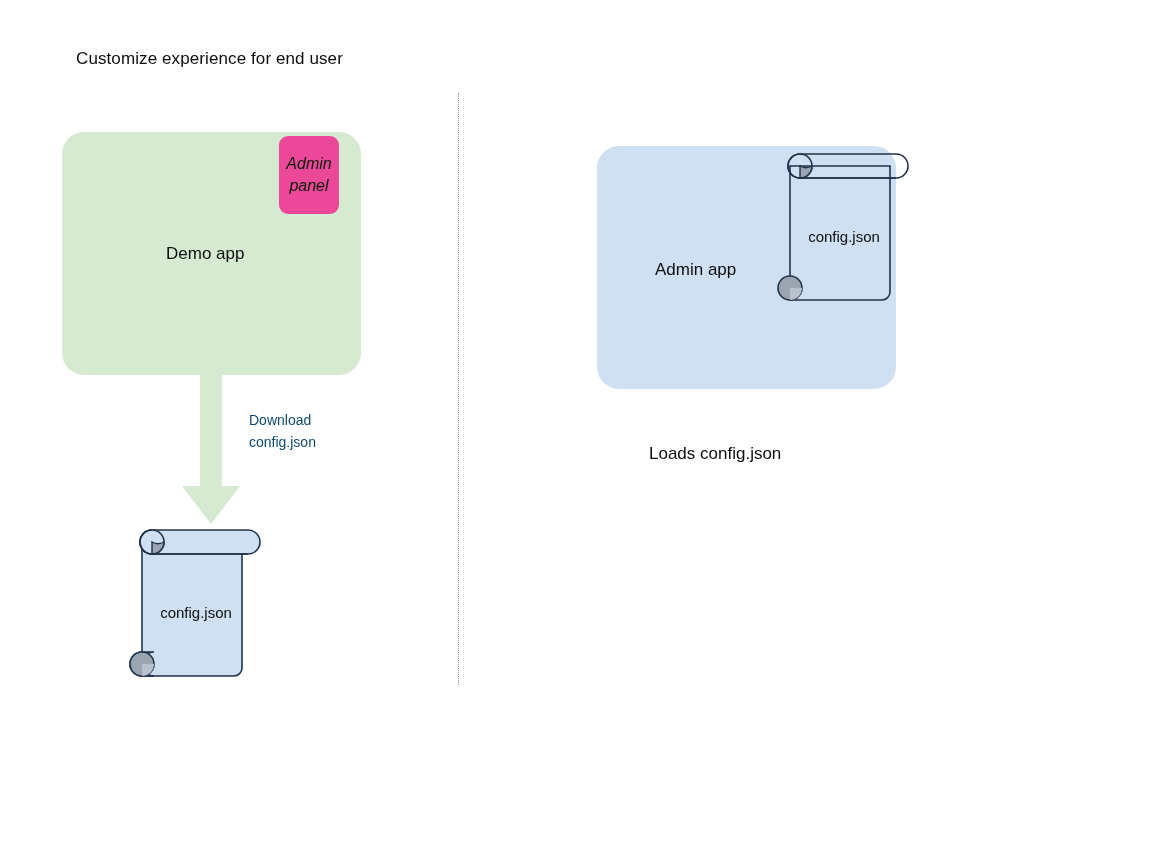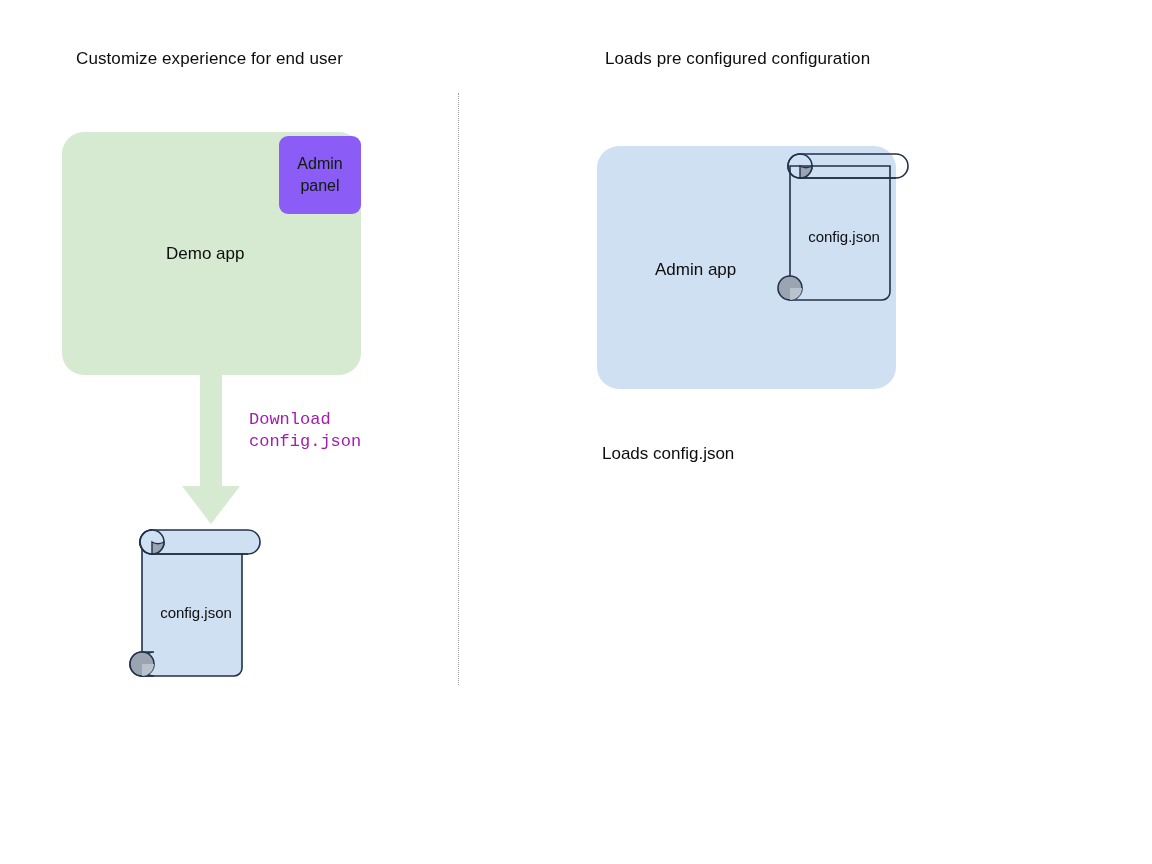--- a/index.html
+++ b/index.html
@@ -68,27 +68,28 @@
     color: #0d0d0d;
     white-space: nowrap;
   }
   #admin-app-label { left: 166px; top: 244px; }
   #demo-app-label  { left: 655px; top: 260px; }
 
   #admin-panel-box {
     position: absolute;
     left: 279px;
     top: 136px;
-    width: 82px;
+    width: 60px;
     height: 78px;
-    background: #8b5cf6;
+    background: #ec4899;
     border-radius: 9px;
     display: flex;
     align-items: center;
     justify-content: center;
+    font-style: italic;
   }
   #admin-panel-label {
     font-size: 16px;
     line-height: 22px;
     color: #0b1c09;
     text-align: center;
     white-space: pre-line;
   }
 
   
@@ -98,30 +99,29 @@
     top: 372px;
     width: 66px;
     height: 156px;
   }
   #download-arrow svg { display: block; }
 
   #download-label {
     position: absolute;
     left: 249px;
     top: 409px;
-    font-size: 17px;
+    font-size: 14px;
     line-height: 22px;
-    color: #a21caf;
+    color: #0c4a6e;
     white-space: pre-line;
-    font-family: Liberation Mono, monospace;
   }
 
   #loads-label {
     position: absolute;
-    left: 602px;
+    left: 649px;
     top: 444px;
     font-size: 17px;
     line-height: 20px;
     color: #0d0d0d;
     white-space: nowrap;
   }
 
   
   .scroll {
     position: absolute;
@@ -141,21 +141,20 @@
   #scroll-right { left: 772px; top: 152px; width: 140px; height: 160px; }
   #scroll-right .scroll-text { top: 76px; left: 2px; }
 </style>
 </head>
 <body>
 
 <div class="stage">
 
   <div class="heading" id="heading-left">Customize experience for end user</div>
 
-  <div class="heading" id="heading-right">Loads pre configured configuration</div>
 
   <div class="divider"></div>
 
   <div class="app-box" id="admin-app-box"></div>
 
   <div class="app-label" id="admin-app-label">Demo app</div>
 
   <div id="admin-panel-box">
     <span id="admin-panel-label">Admin
 panel</span>

